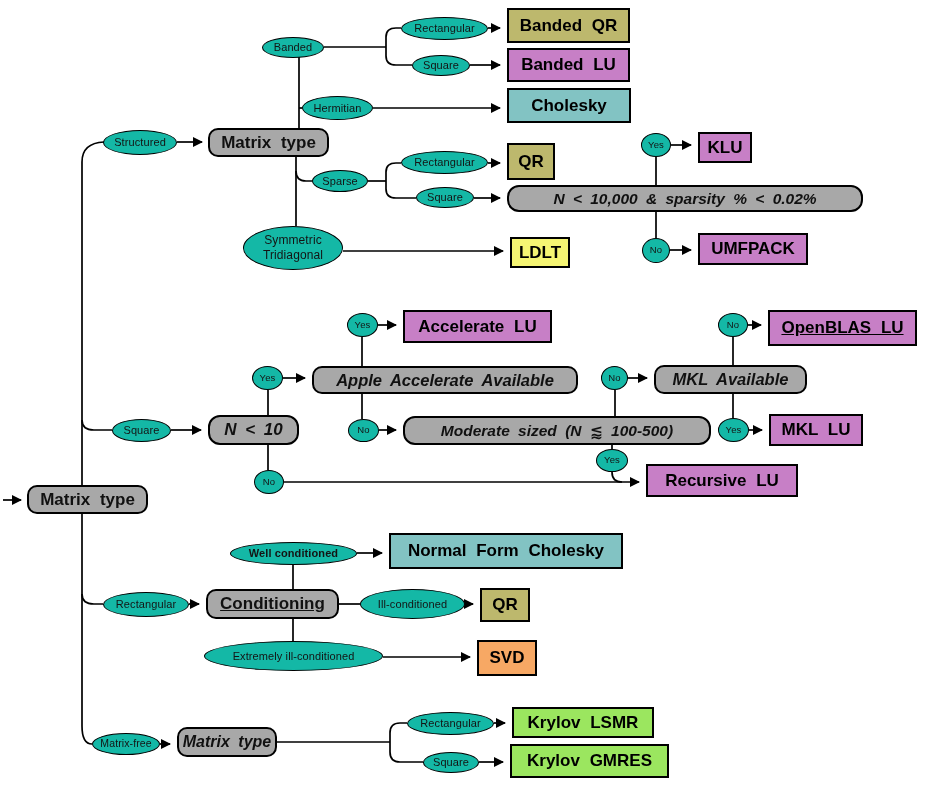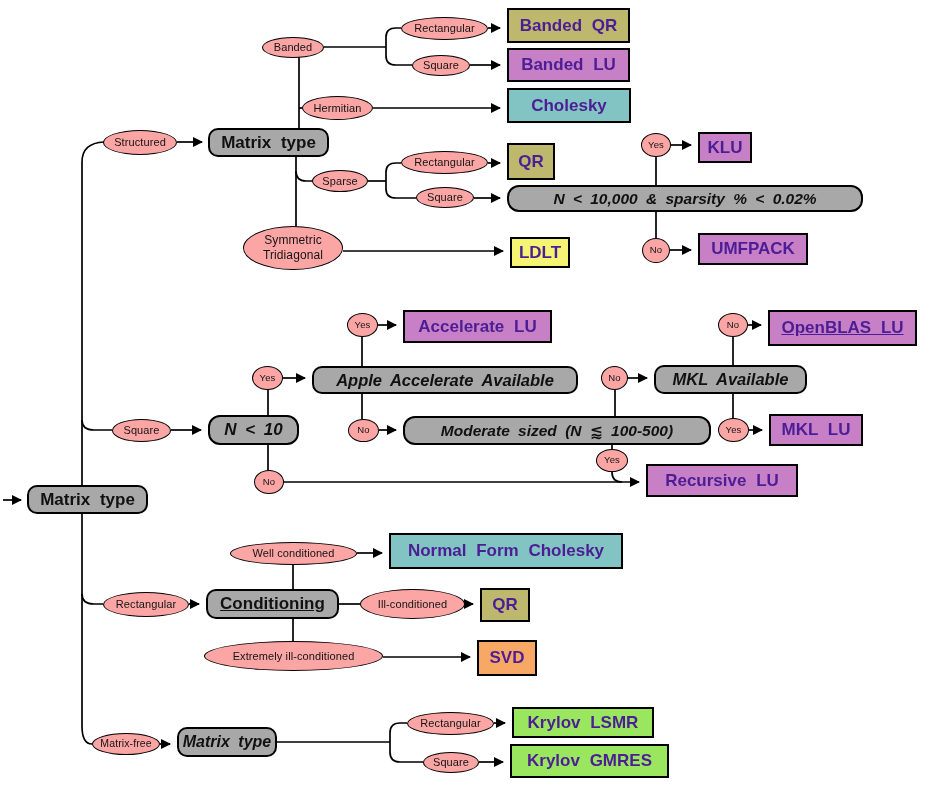--- a/index.html
+++ b/index.html
@@ -8,33 +8,33 @@
     font-family:"Liberation Sans","DejaVu Sans",sans-serif;color:#141414;
   }
   svg.wires{position:absolute;left:0;top:0;z-index:0;}
   svg.wires path{stroke:#000;stroke-width:1.7;fill:none;}
   svg.wires .arrhead{fill:#000;stroke:none;}
   .node{
     position:absolute;display:flex;align-items:center;justify-content:center;
     text-align:center;box-sizing:border-box;z-index:2;line-height:1.12;
   }
   .ellipse{
-    background:#fca5a5;border:1.8px solid #000;border-radius:50%;
+    background:#14b8a6;border:1.8px solid #000;border-radius:50%;
     font-size:11px;letter-spacing:0.1px;padding:0 4px;
   }
   .ellipse.tiny{font-size:9.5px;padding:0 2px;}
   .ellipse.twoline{font-size:12px;line-height:1.25;padding:0 8px;}
   .pill{
     background:#a8a8a8;border:2.6px solid #000;border-radius:10px;
     font-weight:bold;font-size:17px;word-spacing:5px;color:#111;
   }
   .pill.math{font-style:italic;font-size:15.5px;word-spacing:4px;border-radius:12px;}
   .pill.mid{font-size:16.5px;word-spacing:4px;font-style:italic;}
   .leaf{
-    border:2.6px solid #000;font-weight:bold;font-size:17px;word-spacing:5px;color:#4c1d95;
+    border:2.6px solid #000;font-weight:bold;font-size:17px;word-spacing:5px;color:#000000;
   }
 </style>
 </head>
 <body>
 
 <div class="canvas">
 
   <svg class="wires" width="931" height="788" viewBox="0 0 931 788">
     <defs>
       <marker id="arr" markerUnits="userSpaceOnUse" markerWidth="11" markerHeight="10" refX="9" refY="5" orient="auto">
@@ -140,21 +140,21 @@
   <div class="node ellipse tiny" style="left:718px;top:313px;width:30px;height:24px;">No</div>
   <div class="node leaf" style="left: 768px; top: 310px; width: 149px; height: 36px; background: rgb(199, 127, 198); text-decoration: underline;">OpenBLAS LU</div>
   <div class="node ellipse tiny" style="left:718px;top:418px;width:31px;height:24px;">Yes</div>
   <div class="node leaf" style="left: 769px; top: 414px; width: 94px; height: 32px; background: rgb(199, 127, 198);">MKL LU</div>
   <div class="node ellipse tiny" style="left:596px;top:449px;width:32px;height:23px;">Yes</div>
   <div class="node ellipse tiny" style="left:254px;top:470px;width:30px;height:24px;">No</div>
   <div class="node leaf" style="left: 646px; top: 464px; width: 152px; height: 33px; background: rgb(199, 127, 198);">Recursive LU</div>
 
   <div class="node ellipse" style="left:103px;top:592px;width:86px;height:25px;">Rectangular</div>
   <div class="node pill" style="left:206px;top:589px;width:133px;height:30px;text-decoration:underline;">Conditioning</div>
-  <div class="node ellipse" style="left:230px;top:542px;width:127px;height:23px;">Well conditioned</div>
+  <div class="node ellipse" style="left:230px;top:542px;width:127px;height:23px;font-weight:bold;">Well conditioned</div>
   <div class="node leaf" style="left: 389px; top: 533px; width: 234px; height: 36px; background: rgb(130, 195, 195);">Normal Form Cholesky</div>
   <div class="node ellipse" style="left:360px;top:589px;width:105px;height:30px;">Ill-conditioned</div>
   <div class="node leaf" style="left: 480px; top: 588px; width: 50px; height: 34px; background: rgb(189, 184, 109);">QR</div>
   <div class="node ellipse" style="left:204px;top:641px;width:179px;height:30px;">Extremely ill-conditioned</div>
   <div class="node leaf" style="left: 477px; top: 640px; width: 60px; height: 36px; background: rgb(247, 168, 100);">SVD</div>
 
   <div class="node ellipse" style="left:92px;top:733px;width:68px;height:22px;font-size:10.5px;">Matrix-free</div>
   <div class="node pill mid" style="left:177px;top:727px;width:100px;height:30px;font-size:16px;">Matrix type</div>
   <div class="node ellipse" style="left:407px;top:712px;width:87px;height:23px;">Rectangular</div>
   <div class="node ellipse" style="left:423px;top:752px;width:56px;height:21px;">Square</div>

